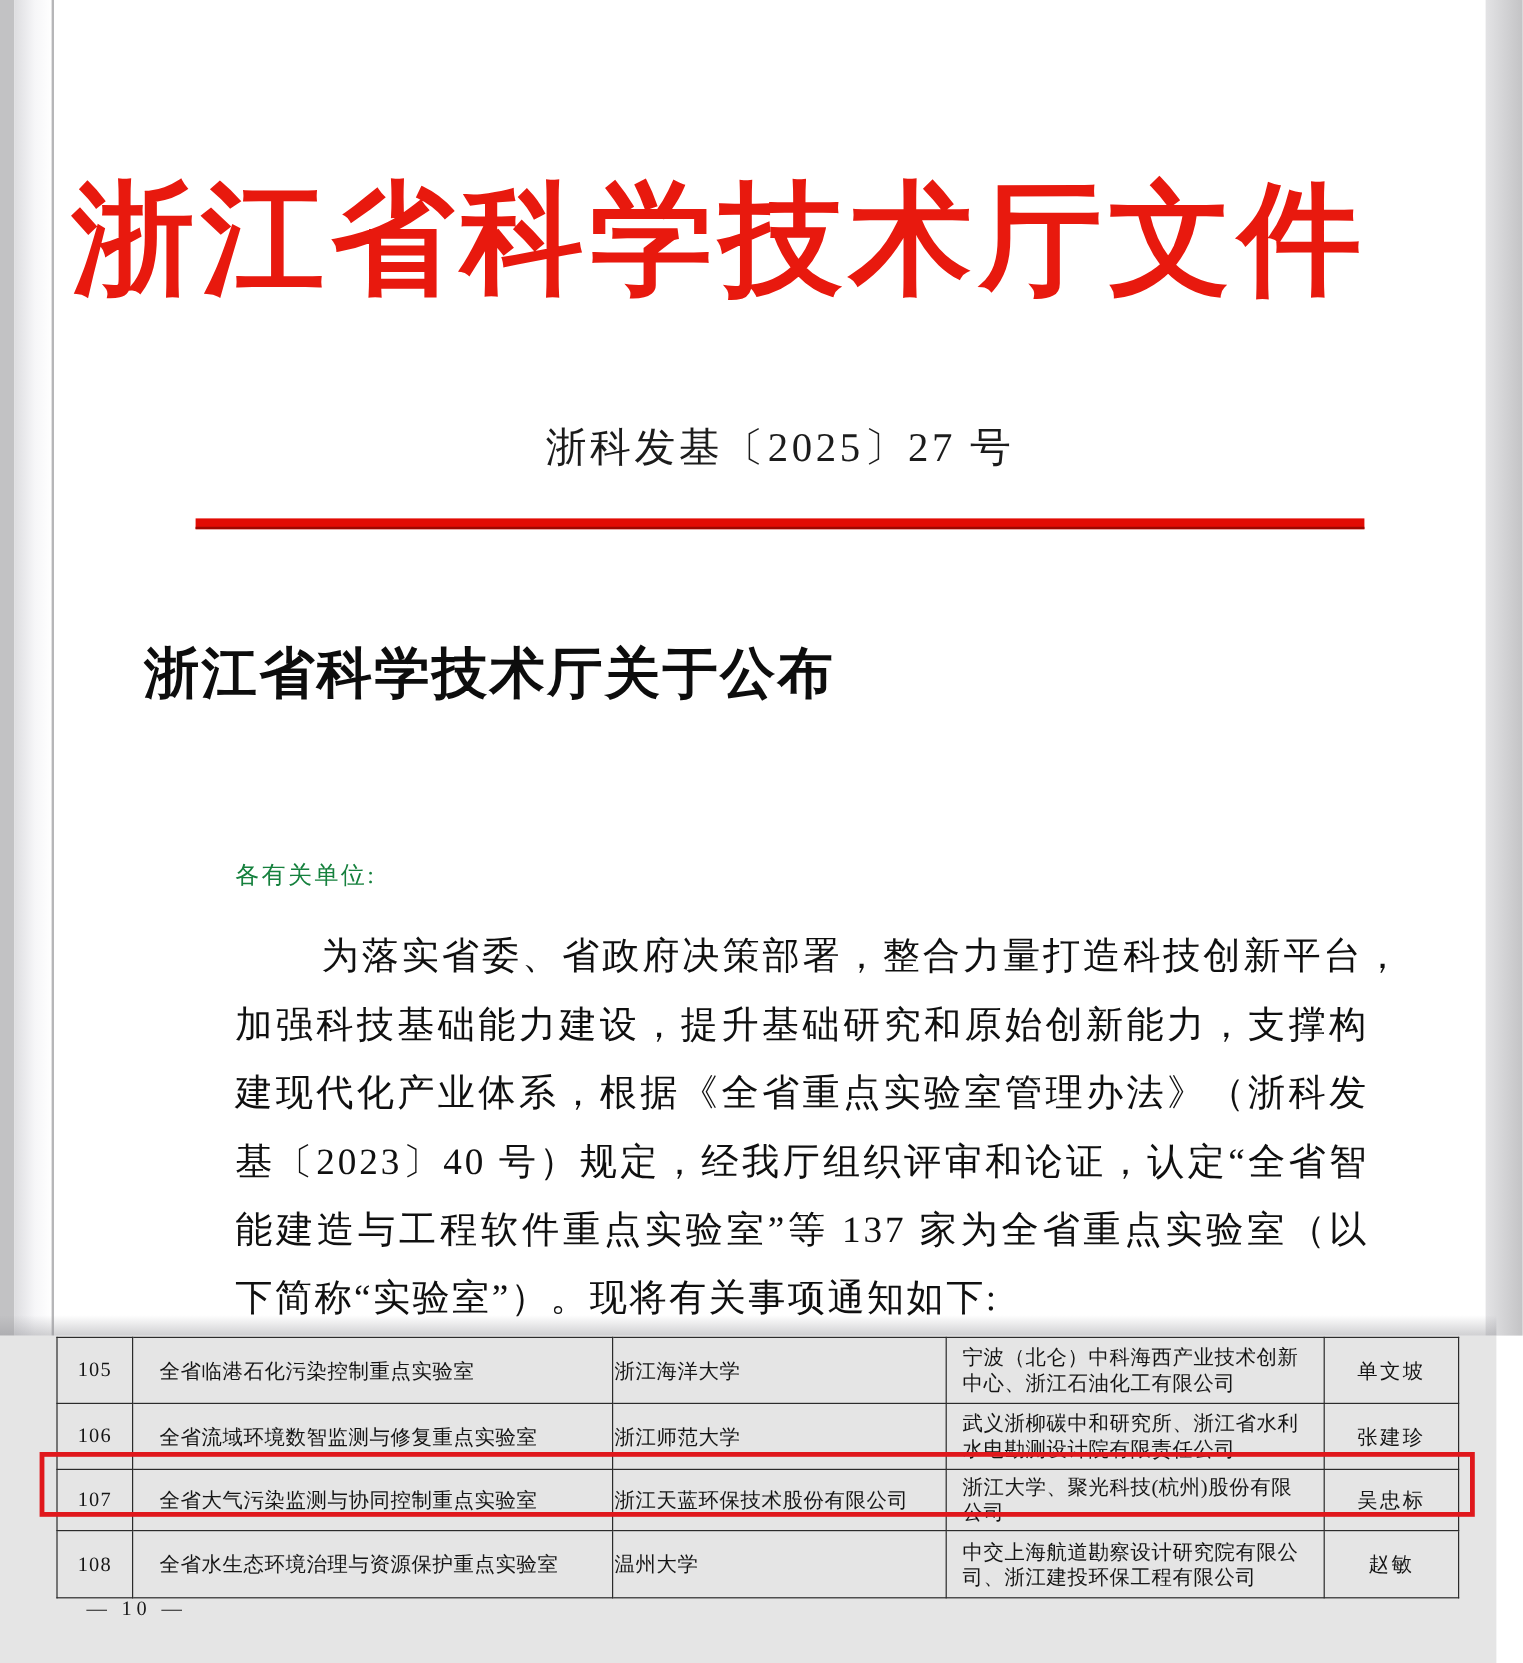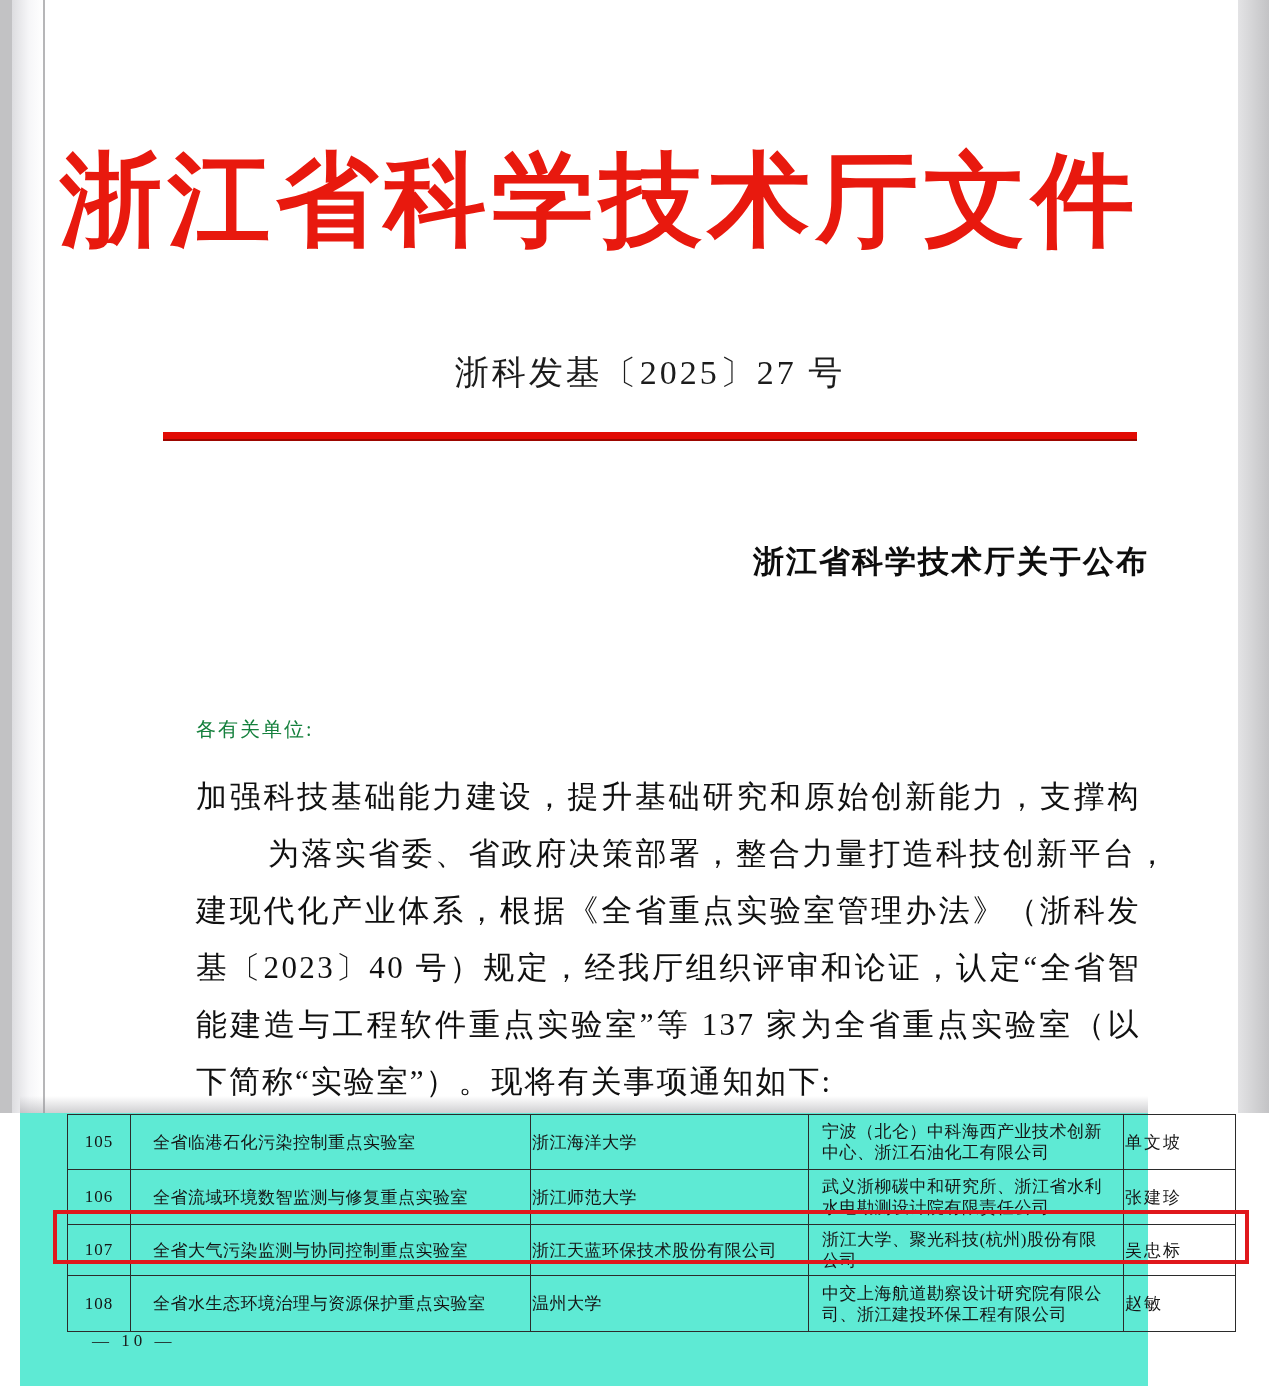--- a/index.html
+++ b/index.html
@@ -26,39 +26,39 @@
     position:absolute;left:163px;width:974px;top:350px;
     text-align:center;font-size:34px;letter-spacing:3px;color:#1c1c1c;
   }
   .red-rule{
     position:absolute;left:163px;top:432px;width:974px;height:7px;
     background:var(--rule-red,#e10b04);
     border-bottom:2px solid #9c0700;
   }
   .notice-title{
     position:absolute;left:120px;right:120px;top:526px;
-    text-align:right;font-weight:bold;color:#0d0d0d;
-    font-size:31px;line-height:72px;letter-spacing:2px;
+    text-align:left;font-weight:bold;color:#0d0d0d;
+    font-size:46px;line-height:72px;letter-spacing:2px;
   }
   
   .salutation{
     position:absolute;left:196px;top:716px;font-size:20px;letter-spacing:2px;color:#15803d;
   }
   .body-text{
     position:absolute;left:196px;top:768px;width:945px;
     font-size:31px;line-height:57px;color:#101010;
   }
   .body-line{
     height:57px;text-align:justify;text-align-last:justify;
     word-break:break-all;white-space:nowrap;letter-spacing:2.4px;
   }
   .body-line.indent{text-indent:72px;}
   .body-line.last{text-align-last:left;letter-spacing:2px;}
   
-  .table-band{position:absolute;left:0;top:1113px;width:1128px;height:273px;background:#5eead4;margin-left:20px;}
+  .table-band{position:absolute;left:0;top:1113px;width:1247px;height:273px;background:#e5e5e5;}
   .table-band::before{
     content:"";position:absolute;left:0;right:0;top:-17px;height:17px;
     background:linear-gradient(to bottom,rgba(150,150,155,0),rgba(150,150,155,0.45));
   }
   table.result-table{
     position:absolute;left:47px;top:1px;width:1168px;
     border-collapse:collapse;table-layout:fixed;
     font-size:17px;color:#151515;
   }
   .result-table td{
@@ -66,21 +66,21 @@
     vertical-align:middle;overflow:hidden;
   }
   .result-table tr:nth-child(1) td{height:48px;}
   .result-table tr:nth-child(2) td{height:48px;}
   .result-table tr:nth-child(3) td{height:44px;}
   .result-table tr:nth-child(4) td{height:49px;}
   .c-no{text-align:center;letter-spacing:1px;}
   .c-lab{padding-left:22px;letter-spacing:0.5px;}
   .c-host{letter-spacing:0.5px;}
   .c-partners{padding:3px 10px 3px 13px;line-height:21px;word-break:break-all;letter-spacing:0.5px;}
-  .c-director{text-align:left;letter-spacing:2px;}
+  .c-director{text-align:center;letter-spacing:2px;}
   .row-highlight{
     position:absolute;left:33px;top:97px;width:1188px;height:46px;
     border:4.5px solid var(--highlight-red,#e0181c);
     pointer-events:none;z-index:5;background:transparent;
   }
   .page-number{
     position:absolute;left:72px;top:218px;font-size:17px;letter-spacing:4px;color:#1a1a1a;
   }
 </style>
 </head>
@@ -94,22 +94,22 @@
 <div class="doc-number">浙科发基〔2025〕27 号</div>
 <div class="red-rule"></div>
 
 <div class="notice-title">
   <div>浙江省科学技术厅关于公布</div>
 </div>
 
 <div class="salutation">各有关单位:</div>
 
 <div class="body-text" id="bodyText">
+    <div class="body-line indent">为落实省委、省政府决策部署，整合力量打造科技创新平台，</div>
     <div class="body-line">加强科技基础能力建设，提升基础研究和原始创新能力，支撑构</div>
-    <div class="body-line indent">为落实省委、省政府决策部署，整合力量打造科技创新平台，</div>
     <div class="body-line">建现代化产业体系，根据《全省重点实验室管理办法》（浙科发</div>
     <div class="body-line">基〔2023〕40 号）规定，经我厅组织评审和论证，认定“全省智</div>
     <div class="body-line">能建造与工程软件重点实验室”等 137 家为全省重点实验室（以</div>
     <div class="body-line last">下简称“实验室”）。现将有关事项通知如下:</div>
   </div>
 
 <div class="table-band">
   <table class="result-table">
     <colgroup>
       <col style="width:63px">

